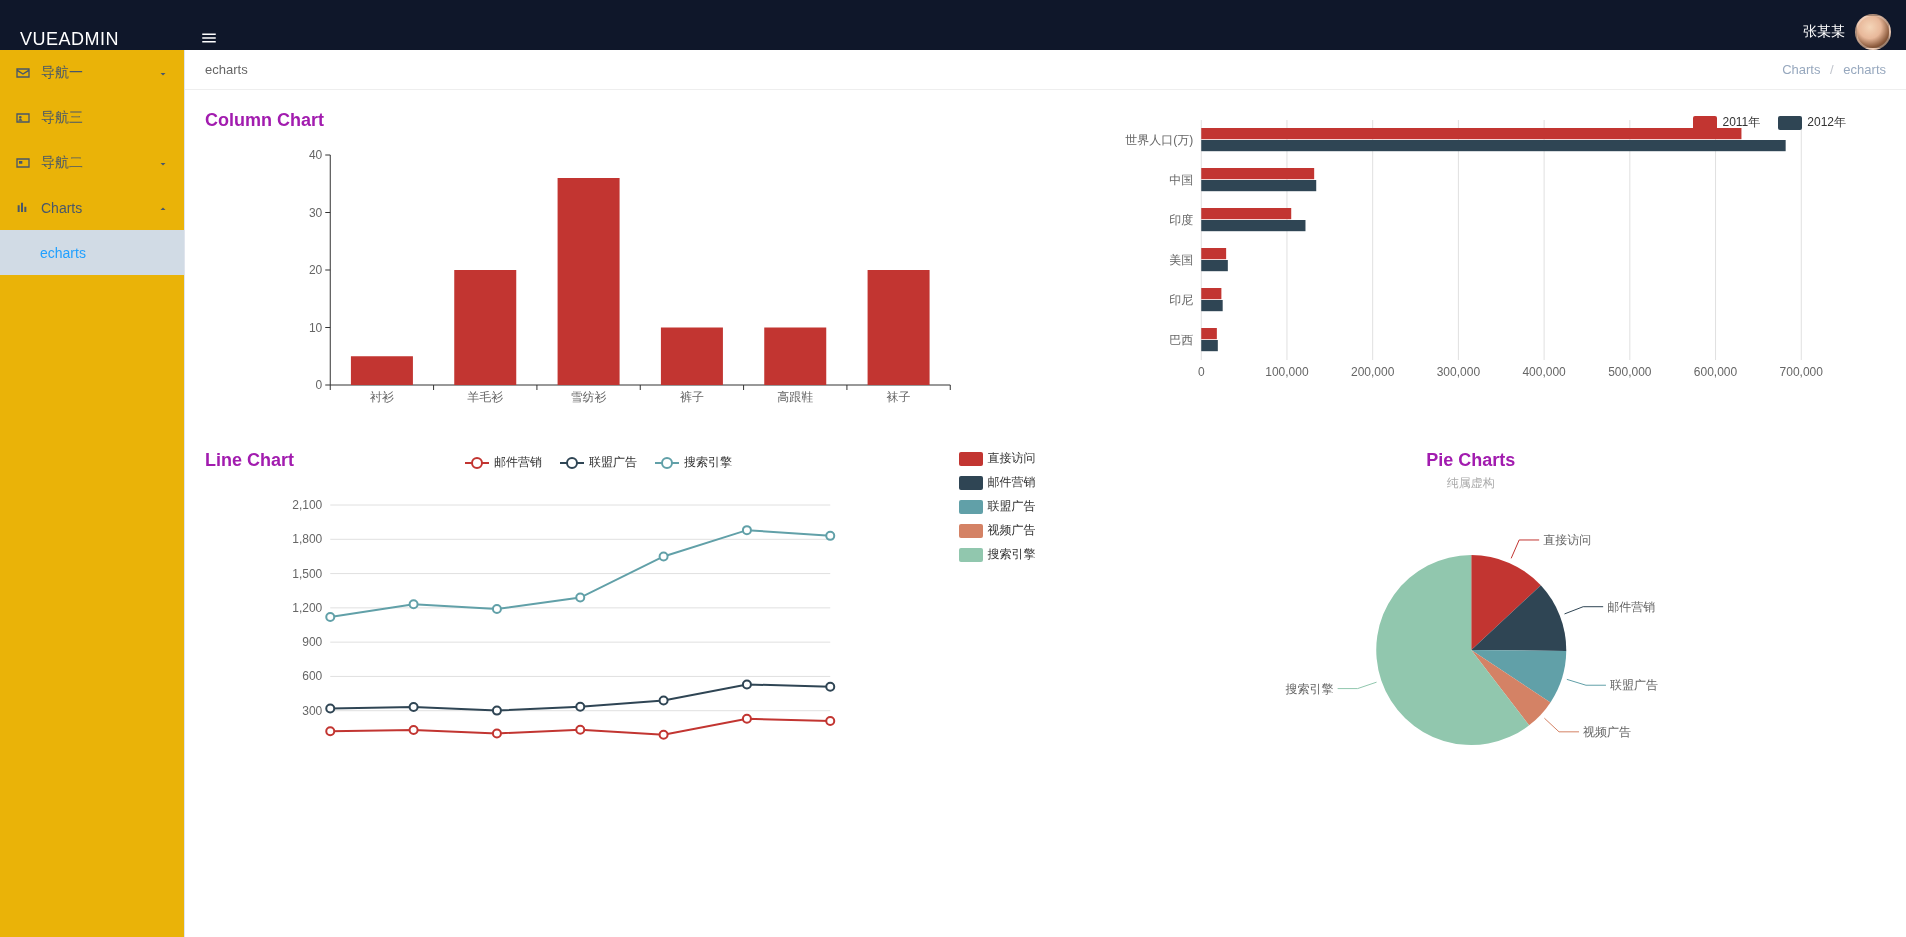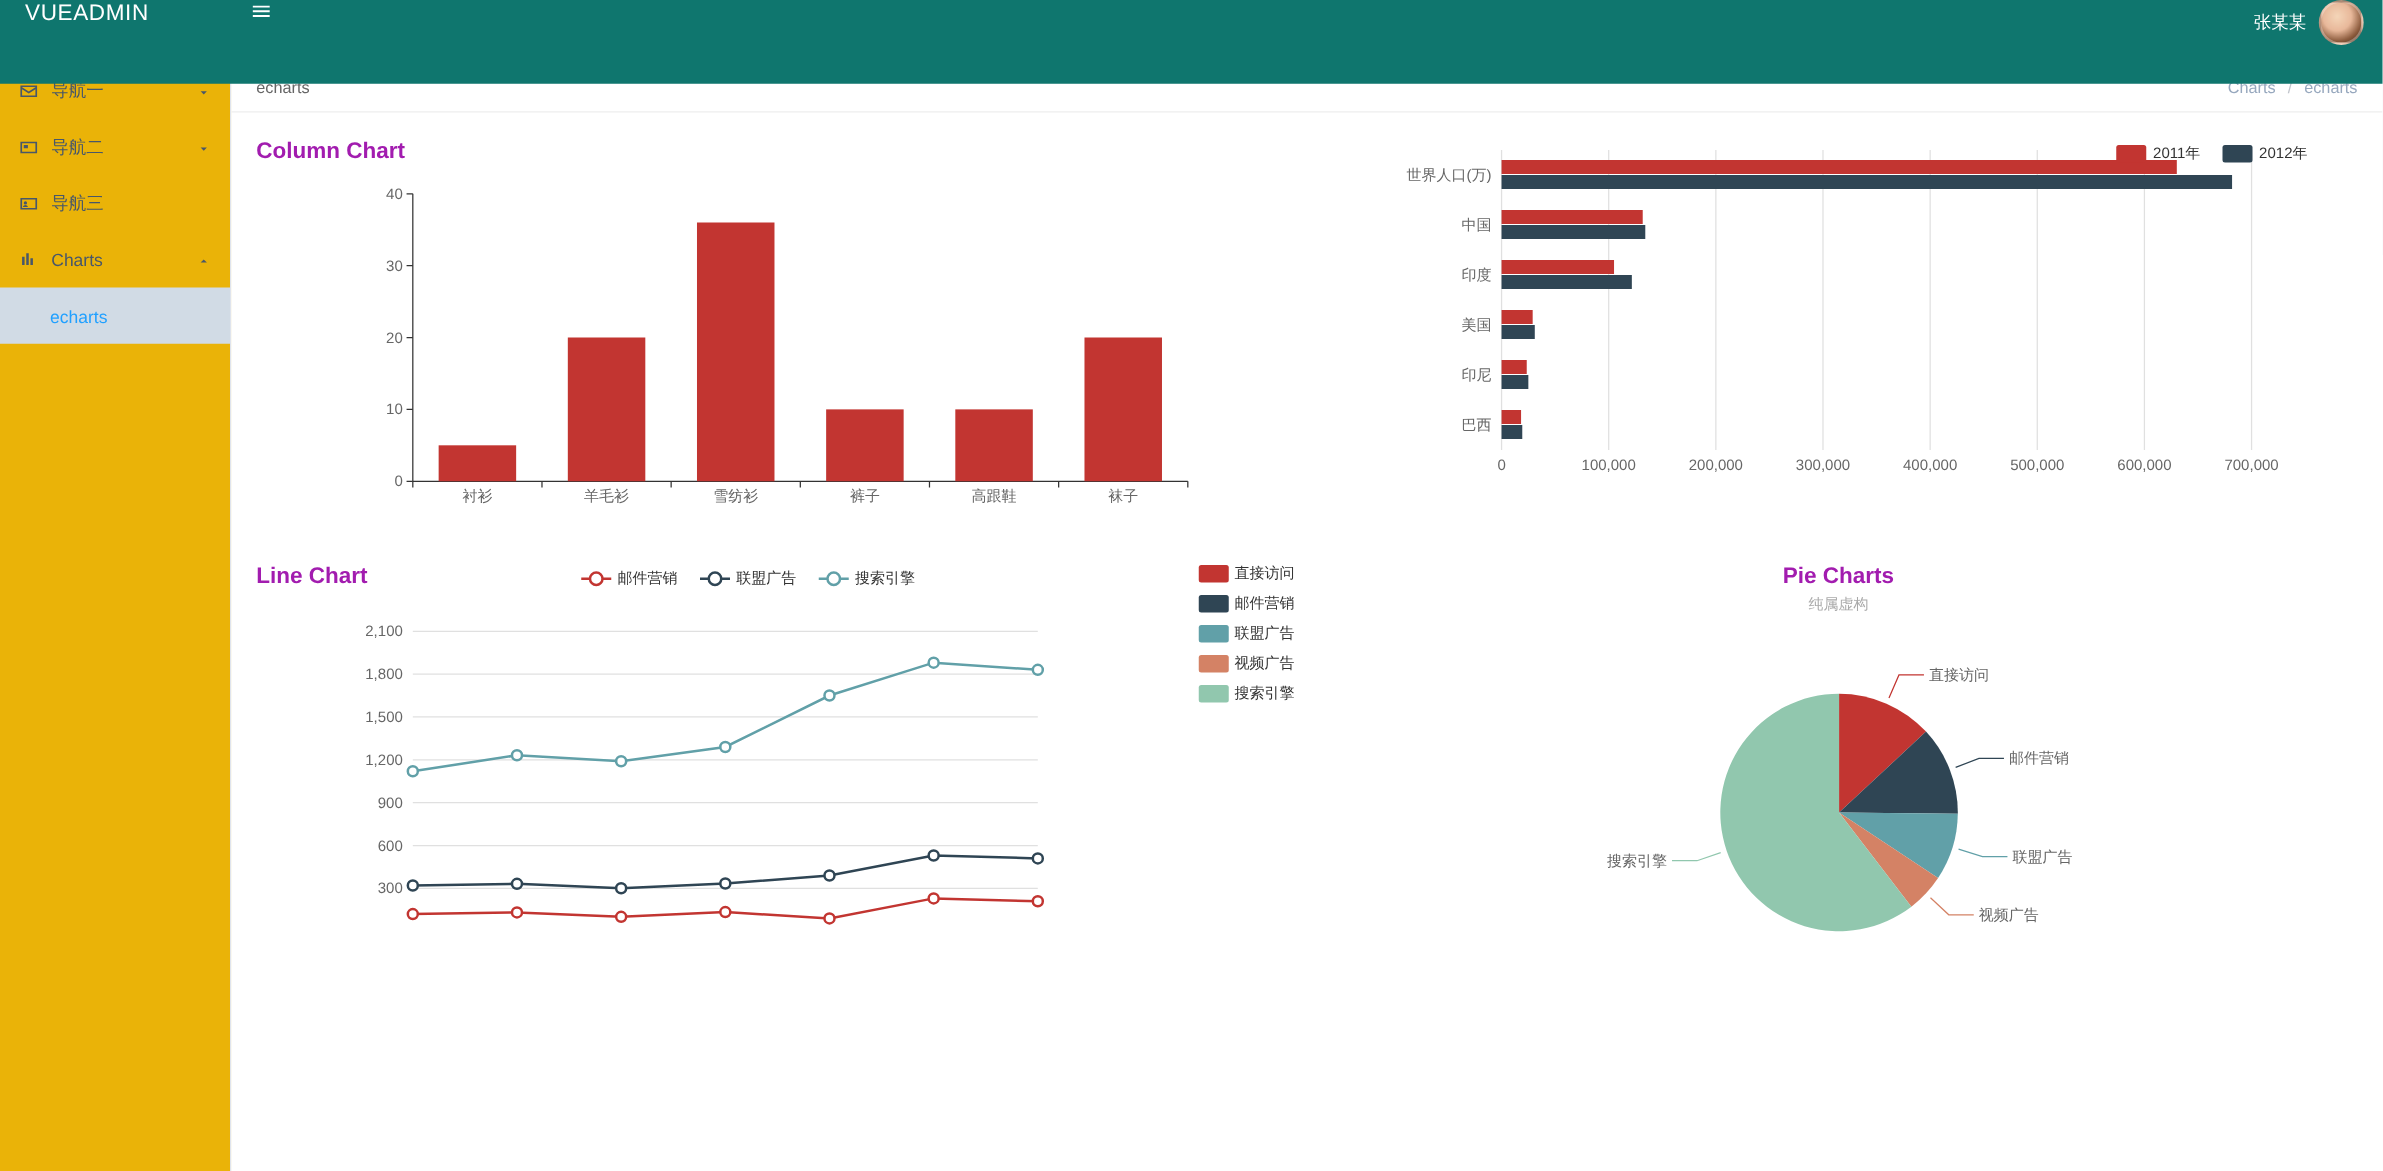--- a/index.html
+++ b/index.html
@@ -1,18 +1,18 @@
 <!DOCTYPE html>
 <html><head>
   <meta charset="utf-8">
   <style>
     * { margin: 0; padding: 0; box-sizing: border-box; }
     body { font-family: "Microsoft YaHei", "Helvetica Neue", Arial, sans-serif; background: #f0f2f5; font-size: 14px; color: #333; }
     .app { display: flex; height: 937px; width: 1906px; position: relative; }
-    .header { position: absolute; top: 0; left: 0; right: 0; height: 67px; background: #0f766e; display: flex; align-items: flex-start; z-index: 10; }
+    .header { position: absolute; top: 0; left: 0; right: 0; height: 50px; background: #0f172a; display: flex; align-items: flex-end; z-index: 10; }
     .logo { width: 185px; padding-left: 20px; color: #fff; font-size: 18px; font-weight: 500; letter-spacing: 0.5px; }
     .menu-toggle { color: #fff; cursor: pointer; padding: 0 15px; }
     .menu-toggle svg { width: 18px; height: 18px; fill: #fff; }
     .header-right { margin-left: auto; display: flex; align-items: center; padding-right: 15px; color: #fff; }
     .user-name { margin-right: 10px; }
     .avatar { width: 36px; height: 36px; border-radius: 50%; background: radial-gradient(circle at 40% 35%, #f4d5b8 0%, #e8b89a 40%, #8b5a3c 70%, #3a2818 100%); border: 2px solid rgba(255,255,255,0.3); }
     .sidebar { width: 185px; background: #eab308; padding-top: 50px; height: 100%; overflow: auto; border-right: 1px solid #dfe4ed; }
     .nav-item { display: flex; align-items: center; height: 45px; padding: 0 15px; color: #48576a; cursor: pointer; }
     .nav-icon { width: 16px; height: 16px; margin-right: 10px; display: inline-flex; align-items: center; justify-content: center; }
     .nav-icon svg { width: 16px; height: 16px; fill: #48576a; }
@@ -68,35 +68,35 @@
           </svg>
         </span>
       <span class="nav-label">导航一</span>
       <span class="nav-chevron"><svg viewBox="0 0 24 24">
             <path d="M7 10l5 5 5-5H7z"></path>
           </svg></span>
     </div>
     <div class="nav-item">
       <span class="nav-icon">
           <svg viewBox="0 0 24 24">
+            <path d="M2 5h20v14H2V5zm2 2v10h16V7H4zm4 2a2 2 0 110 4 2 2 0 010-4zm-3 7c0-1.5 2-2.5 3-2.5s3 1 3 2.5H5z"></path>
+          </svg>
+        </span>
+      <span class="nav-label">导航三</span>
+    </div>
+    <div class="nav-item">
+      <span class="nav-icon">
+          <svg viewBox="0 0 24 24">
             <path d="M2 5h20v14H2V5zm2 2v10h16V7H4zm2 2h5v4H6V9z"></path>
           </svg>
         </span>
       <span class="nav-label">导航二</span>
       <span class="nav-chevron"><svg viewBox="0 0 24 24">
             <path d="M7 10l5 5 5-5H7z"></path>
           </svg></span>
-    </div>
-    <div class="nav-item">
-      <span class="nav-icon">
-          <svg viewBox="0 0 24 24">
-            <path d="M2 5h20v14H2V5zm2 2v10h16V7H4zm4 2a2 2 0 110 4 2 2 0 010-4zm-3 7c0-1.5 2-2.5 3-2.5s3 1 3 2.5H5z"></path>
-          </svg>
-        </span>
-      <span class="nav-label">导航三</span>
     </div>
     <div class="nav-item">
       <span class="nav-icon">
           <svg viewBox="0 0 24 24">
             <path d="M4 18h3V8H4v10zm5 0h3V4H9v14zm5 0h3v-8h-3v8z"></path>
           </svg>
         </span>
       <span class="nav-label">Charts</span>
       <span class="nav-chevron"><svg viewBox="0 0 24 24">
             <path d="M7 14l5-5 5 5H7z"></path>

